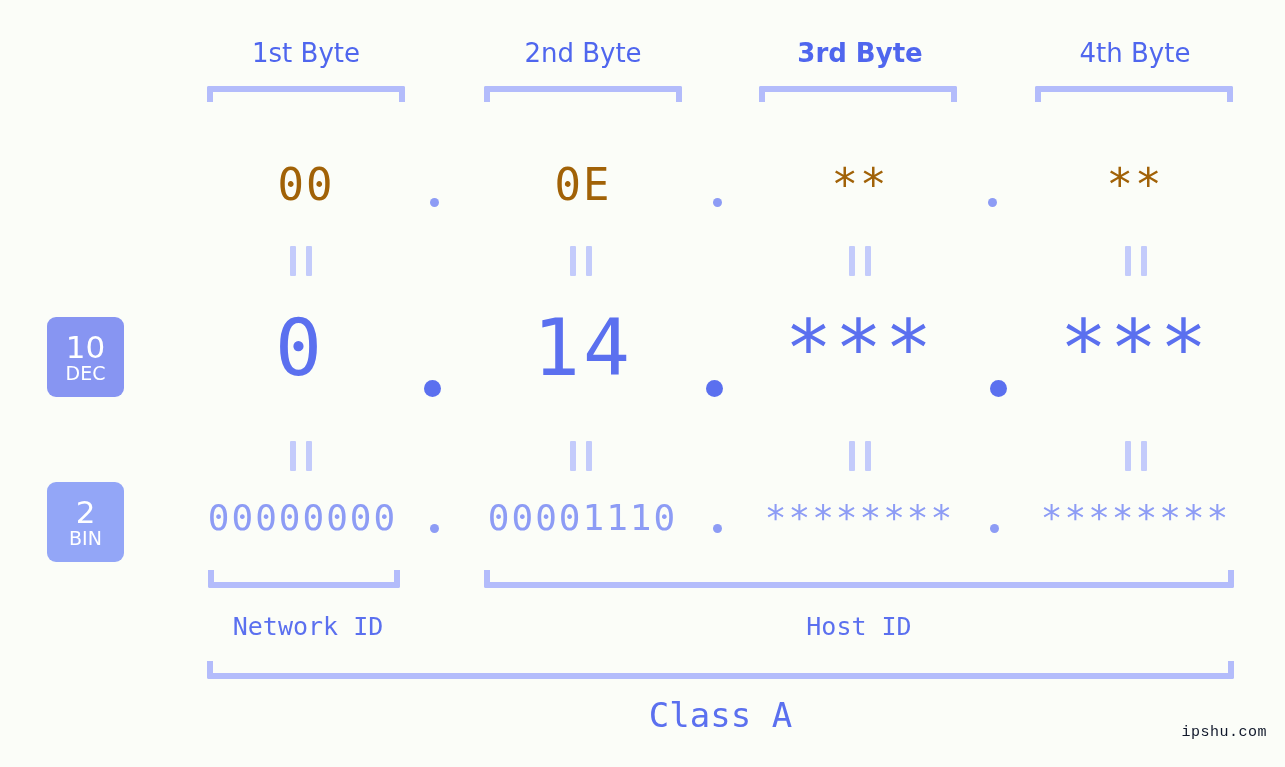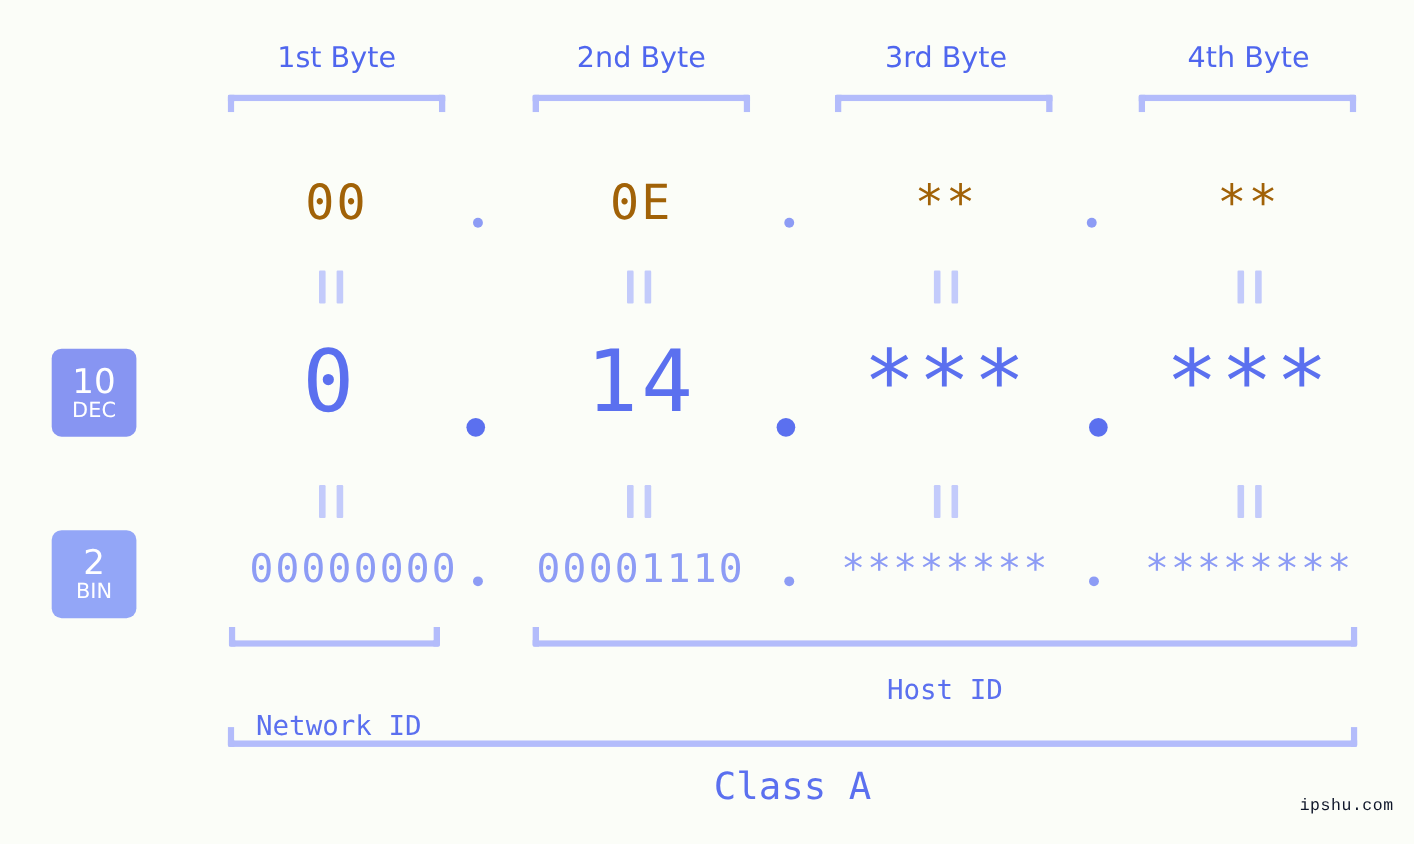--- a/index.html
+++ b/index.html
@@ -182,21 +182,21 @@
     letter-spacing: 0.5px;
   }
 </style>
 </head>
 <body>
 
 <div id="canvas">
 
   <div class="byte-header" style="left:206px; width:200px;">1st Byte</div>
   <div class="byte-header" style="left:483px; width:200px;">2nd Byte</div>
-  <div class="byte-header" style="left:760px; width:200px;">3rd Byte</div>
+  <div class="byte-header" style="left:760px; width:200px;font-weight:bold;">3rd Byte</div>
   <div class="byte-header" style="left:1035px; width:200px;">4th Byte</div>
 
   <div class="bracket-top" style="left:207px; width:198px;"></div>
   <div class="bracket-top" style="left:484px; width:198px;"></div>
   <div class="bracket-top" style="left:759px; width:198px;"></div>
   <div class="bracket-top" style="left:1035px; width:198px;"></div>
 
 
   <div class="badge" id="badge-dec">
     <span class="b-num">10</span>
@@ -258,34 +258,34 @@
   <div class="eq" style="left:849px; top:441px;">
     <span></span>
       <span></span>
   </div>
   <div class="eq" style="left:1125px; top:441px;">
     <span></span>
       <span></span>
   </div>
 
   <div class="row-bin">
-    <div class="cell" style="left:200px; width:205px;margin-left:19px;">00000000</div>
+    <div class="cell" style="left:200px; width:205px;">00000000</div>
     <div class="cell" style="left:480px; width:205px;">00001110</div>
     <div class="cell" style="left:757px; width:205px;">********</div>
     <div class="cell" style="left:1033px; width:205px;">********</div>
 
     <div class="dot dot-bin" style="left:430px; top:524px;"></div>
     <div class="dot dot-bin" style="left:713px; top:524px;"></div>
     <div class="dot dot-bin" style="left:990px; top:524px;"></div>
   </div>
 
   <div class="bracket-bottom" style="left:208px; top:570px; width:192px;"></div>
   <div class="bracket-bottom" style="left:484px; top:570px; width:750px;"></div>
 
-  <div class="id-label" style="left:204px; top:610px; width:208px;margin-top:33px;">Network ID</div>
+  <div class="id-label" style="left:204px; top:610px; width:208px;">Network ID</div>
   <div class="id-label" style="left:485px; top:610px; width:748px;">Host ID</div>
 
   <div class="bracket-bottom" style="left:207px; top:661px; width:1027px;"></div>
 
   <div id="class-label" style="left:207px; top:692px; width:1027px;">Class A</div>
 
   <div id="watermark">ipshu.com</div>
 
 </div>
 

